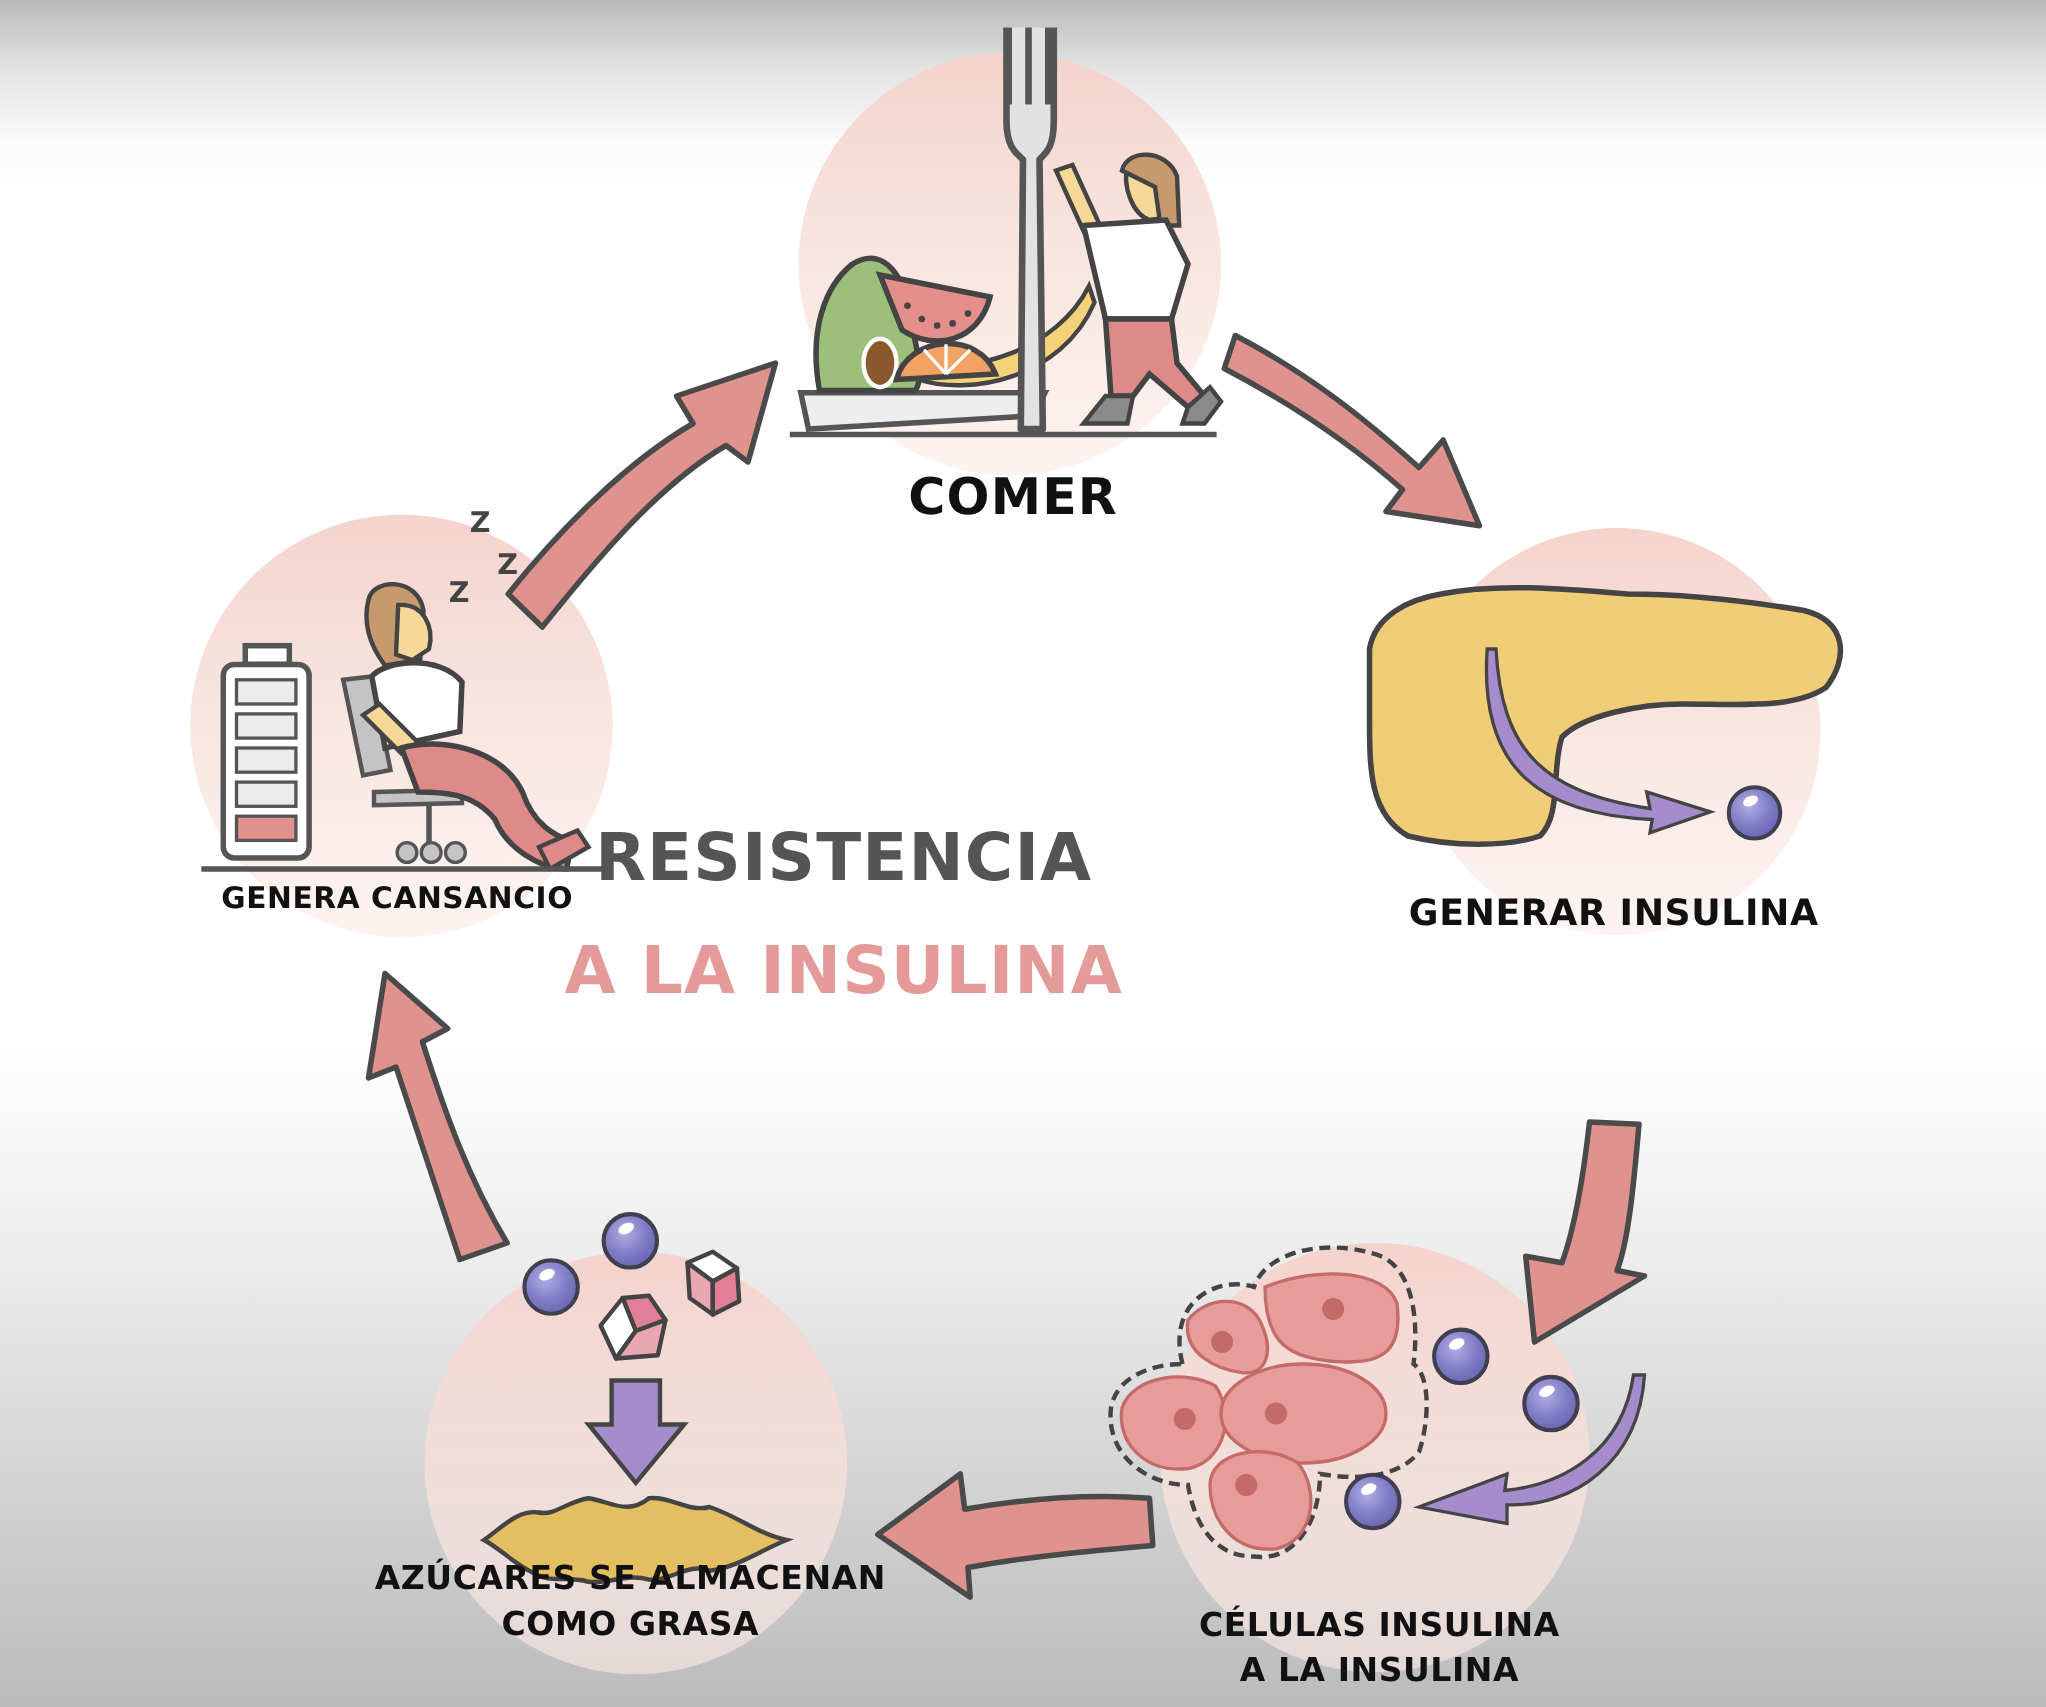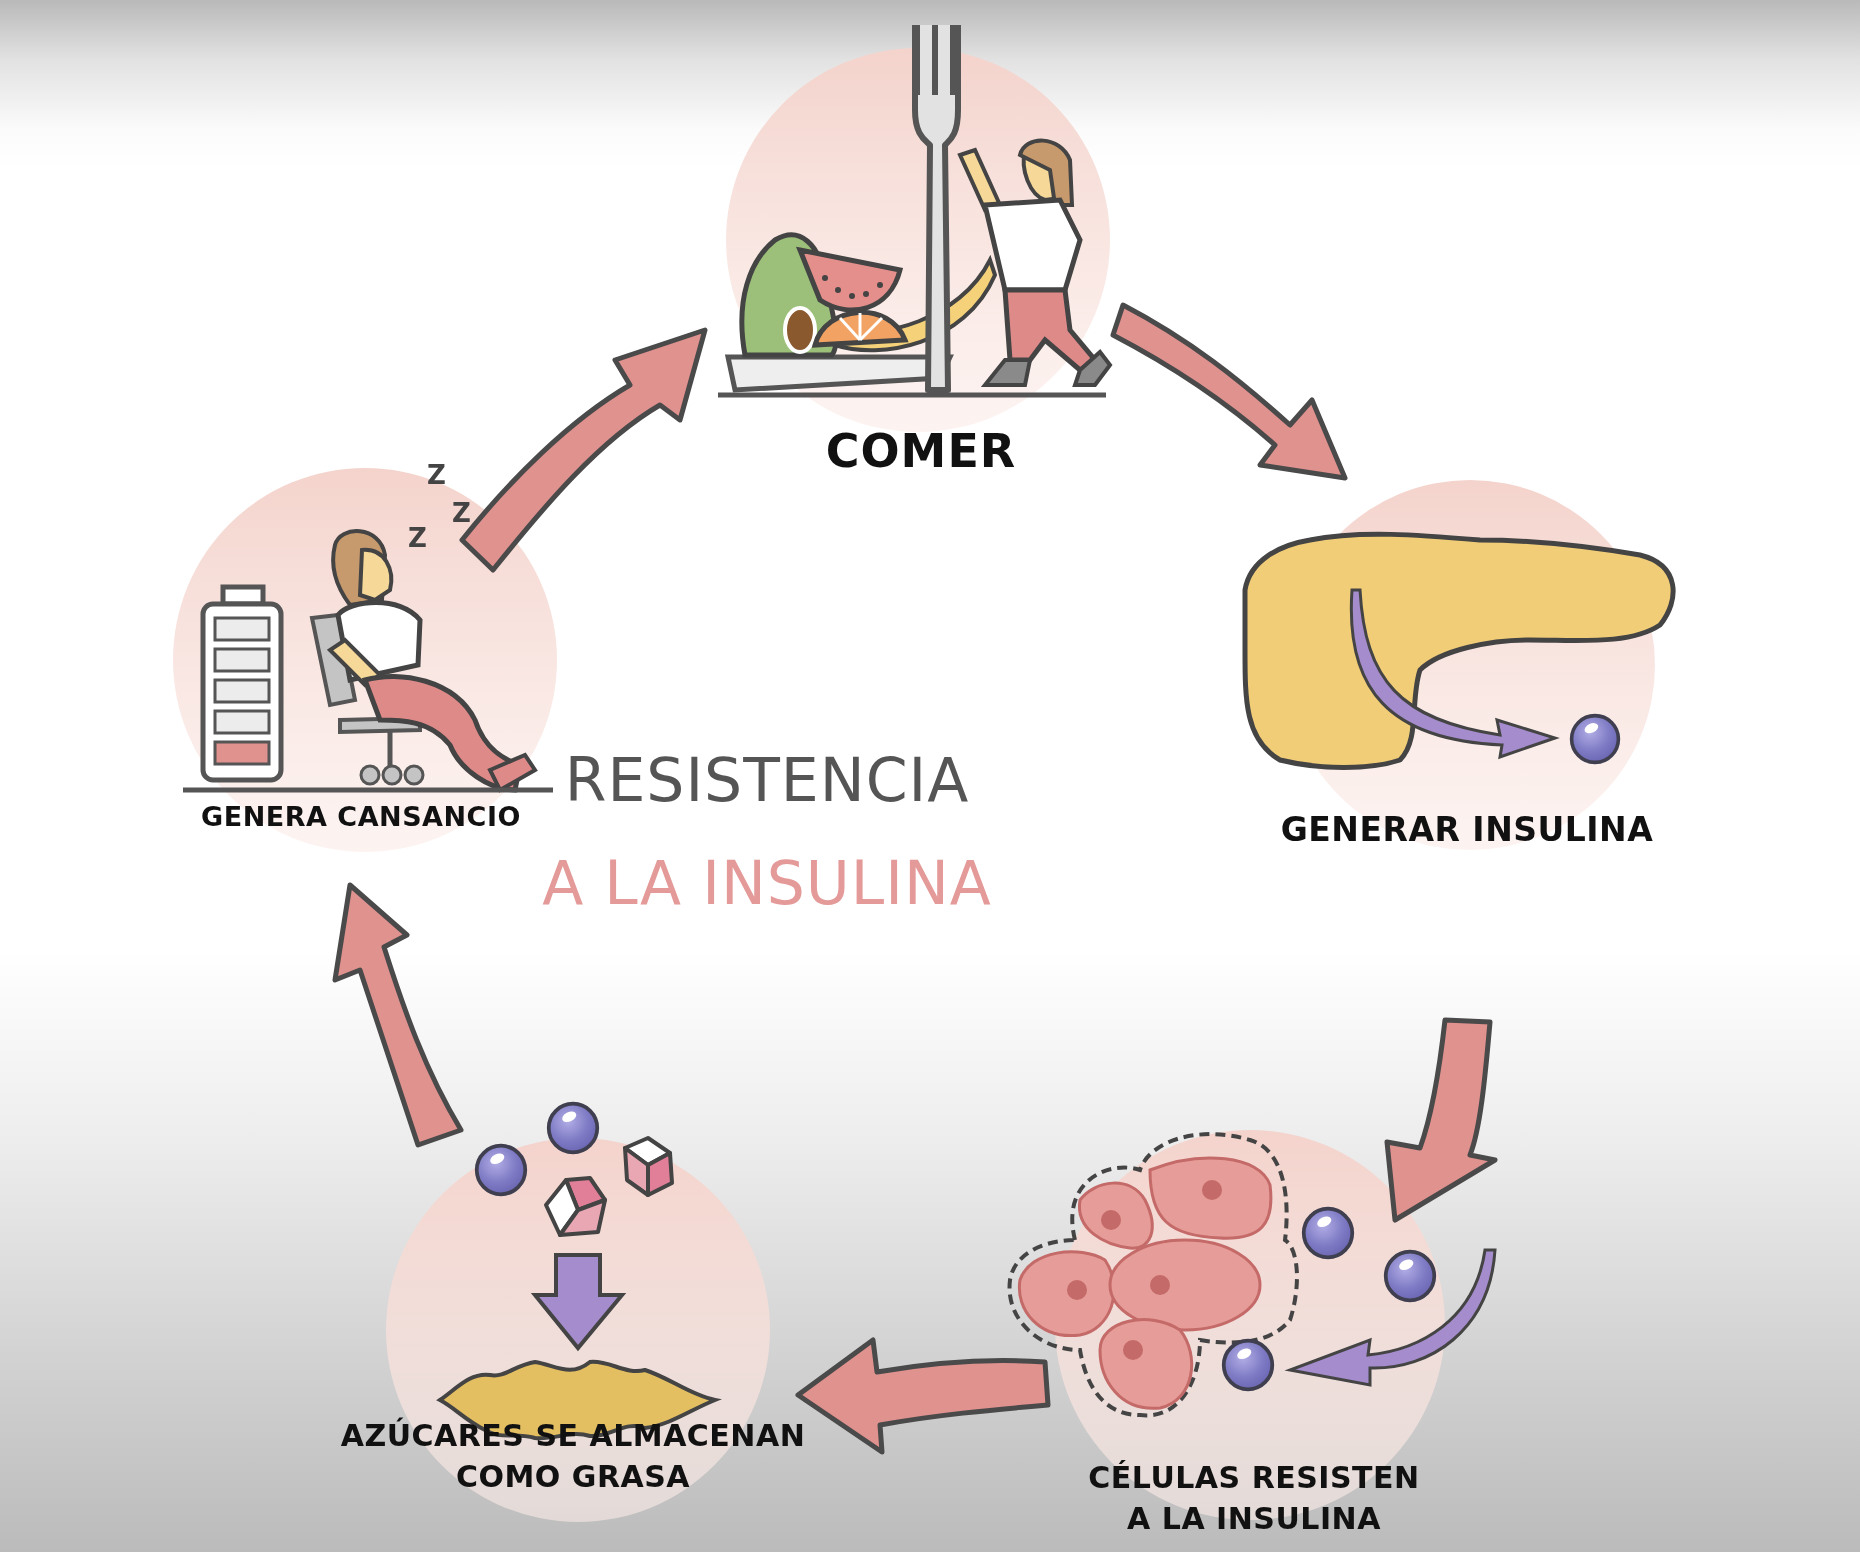--- a/index.html
+++ b/index.html
@@ -9,21 +9,21 @@
     font-family: "DejaVu Sans", "Liberation Sans", sans-serif;
   }
   #scene { position: absolute; left: 0; top: 0; width: 1860px; height: 1552px; }
   .label {
     position: absolute; text-align: center; font-weight: bold; color: #111;
     font-family: "DejaVu Sans", sans-serif; letter-spacing: 0.5px; line-height: 1.35;
     white-space: nowrap; transform: translateX(-50%);
   }
   .label .line { display: block; }
   .title {
-    position: absolute; font-weight: normal; white-space: nowrap; transform: translateX(-50%);
+    position: absolute; font-weight: bold; white-space: nowrap; transform: translateX(-50%);
     font-family: "DejaVu Sans", sans-serif; letter-spacing: 1px;
   }
 </style>
 </head>
 <body>
 
 <svg id="scene" viewBox="0 0 1860 1552" xmlns="http://www.w3.org/2000/svg">
   <defs>
     <radialGradient id="orbGrad" cx="0.4" cy="0.35" r="0.7">
       <stop offset="0" stop-color="#b2aee6"></stop>
@@ -175,21 +175,21 @@
     </g>
 </svg>
 
 <div class="label" style="left:921px; top:420px; font-size:46px; letter-spacing:1px;text-align:right;">
   <span class="line">COMER</span>
 </div>
 <div class="label" style="left:1467px; top:808px; font-size:33px;">
   <span class="line">GENERAR INSULINA</span>
 </div>
 <div class="label" style="left:1254px; top:1458px; font-size:30px;">
-  <span class="line">CÉLULAS RESISTEN</span>
+  <span class="line">CÉLULAS INSULINA</span>
   <span class="line">A LA INSULINA</span>
 </div>
 <div class="label" style="left:573px; top:1416px; font-size:30px;">
   <span class="line">AZÚCARES SE ALMACENAN</span>
   <span class="line">COMO GRASA</span>
 </div>
 <div class="label" style="left:361px; top:799px; font-size:27px;">
   <span class="line">GENERA CANSANCIO</span>
 </div>
 

